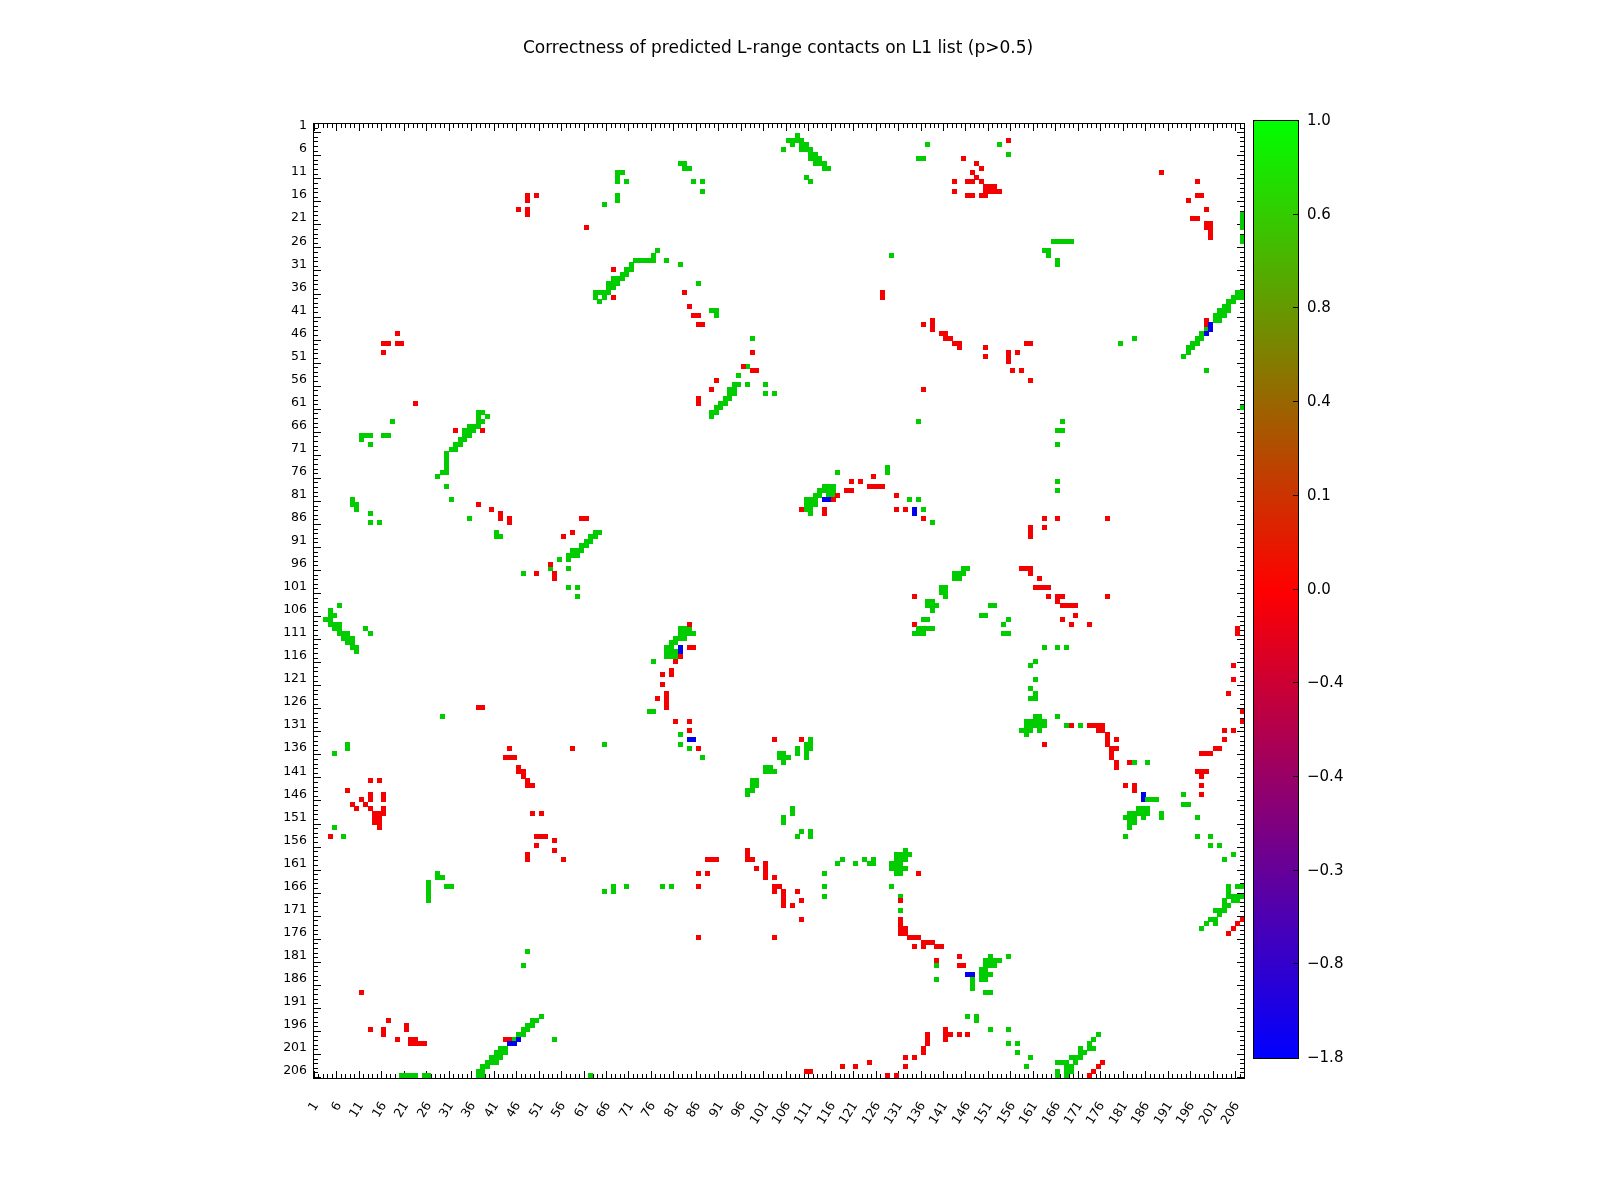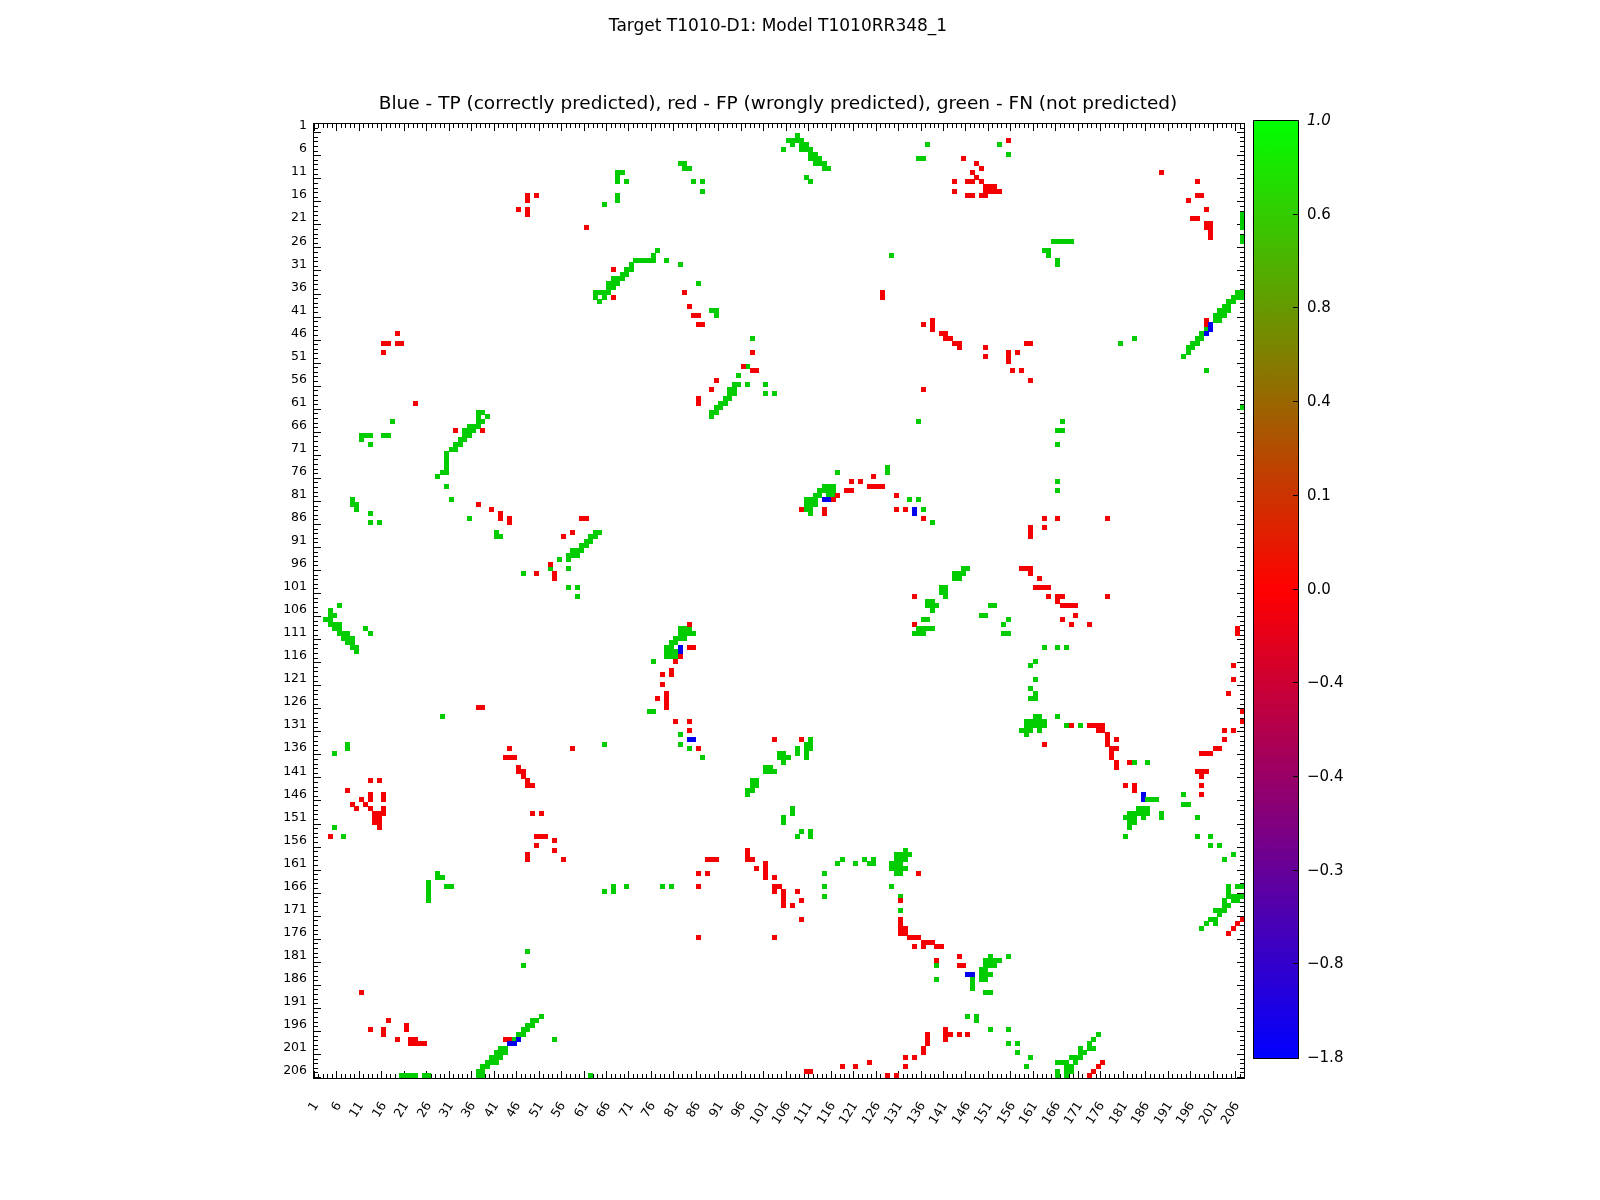--- a/index.html
+++ b/index.html
@@ -16,22 +16,21 @@
   .xlab{position:absolute;width:46px;text-align:right;font-size:12.5px;color:#000;
         transform-origin:100% 50%;transform:rotate(-58deg);}
   #colorbar{position:absolute;border:1px solid #000;}
   .cblab{position:absolute;font-size:15px;color:#000;}
   .cbtick{position:absolute;width:6px;height:1px;background:#000;}
 </style>
 </head>
 <body>
 
 <div id="canvas">
-  <div class="figtitle" style="top:14px;">Target T1010-D1: Model T1010RR348_1</div>
-  <div class="axestitle" style="top:92px;">Blue - TP (correctly predicted), red - FP (wrongly predicted), green - FN (not predicted)</div>
+  <div class="figtitle" style="top:36px;">Correctness of predicted L-range contacts on L1 list (p&gt;0.5)</div>
 
   <div id="plot" style="left: 313px; top: 123px; width: 930px; height: 954px;">
       <div class="tickstrip" style="background: repeating-linear-gradient(90deg, rgb(0, 0, 0) 0px, rgb(0, 0, 0) 1px, transparent 1px, transparent 4.49275px); left: 0px; width: 930px; height: 4px; top: 0px;"></div>
       <div class="tickstrip" style="background: repeating-linear-gradient(90deg, rgb(0, 0, 0) 0px, rgb(0, 0, 0) 1px, transparent 1px, transparent 4.49275px); left: 0px; width: 930px; height: 4px; bottom: 0px;"></div>
       <div class="tickstrip" style="background: repeating-linear-gradient(0deg, rgb(0, 0, 0) 0px, rgb(0, 0, 0) 1px, transparent 1px, transparent 4.6087px); top: 0px; height: 954px; width: 4px; left: 0px;"></div>
       <div class="tickstrip" style="background: repeating-linear-gradient(0deg, rgb(0, 0, 0) 0px, rgb(0, 0, 0) 1px, transparent 1px, transparent 4.6087px); top: 0px; height: 954px; width: 4px; right: 0px;"></div>
       <div class="tickstrip" style="background: repeating-linear-gradient(90deg, rgb(0, 0, 0) 0px, rgb(0, 0, 0) 1px, transparent 1px, transparent 22.4638px); left: 0px; width: 930px; height: 7px; top: 0px;"></div>
       <div class="tickstrip" style="background: repeating-linear-gradient(90deg, rgb(0, 0, 0) 0px, rgb(0, 0, 0) 1px, transparent 1px, transparent 22.4638px); left: 0px; width: 930px; height: 7px; bottom: 0px;"></div>
       <div class="tickstrip" style="background: repeating-linear-gradient(0deg, rgb(0, 0, 0) 0px, rgb(0, 0, 0) 1px, transparent 1px, transparent 23.0435px); top: 0px; height: 954px; width: 7px; left: 0px;"></div>
       <div class="tickstrip" style="background: repeating-linear-gradient(0deg, rgb(0, 0, 0) 0px, rgb(0, 0, 0) 1px, transparent 1px, transparent 23.0435px); top: 0px; height: 954px; width: 7px; right: 0px;"></div>
@@ -1112,21 +1111,21 @@
       <div class="xlab" style="left: 1077.94px; top: 1095px;">181</div>
       <div class="xlab" style="left: 1100.41px; top: 1095px;">186</div>
       <div class="xlab" style="left: 1122.87px; top: 1095px;">191</div>
       <div class="xlab" style="left: 1145.33px; top: 1095px;">196</div>
       <div class="xlab" style="left: 1167.8px; top: 1095px;">201</div>
       <div class="xlab" style="left: 1190.26px; top: 1095px;">206</div>
     </div>
 
   <div id="colorbar" style="left: 1253px; top: 120px; width: 44px; height: 937px; background: linear-gradient(rgb(0, 255, 0), rgb(255, 0, 0) 50%, rgb(0, 0, 255));"></div>
   <div id="cblabels">
-      <div class="cblab" style="left: 1307px; top: 111px; font-style: italic;">1.0</div>
+      <div class="cblab" style="left: 1307px; top: 111px;">1.0</div>
       <div class="cbtick" style="left: 1293px; top: 213.7px;"></div>
       <div class="cblab" style="left: 1307px; top: 204.7px;">0.6</div>
       <div class="cbtick" style="left: 1293px; top: 307.4px;"></div>
       <div class="cblab" style="left: 1307px; top: 298.4px;">0.8</div>
       <div class="cbtick" style="left: 1293px; top: 401.1px;"></div>
       <div class="cblab" style="left: 1307px; top: 392.1px;">0.4</div>
       <div class="cbtick" style="left: 1293px; top: 494.8px;"></div>
       <div class="cblab" style="left: 1307px; top: 485.8px;">0.1</div>
       <div class="cbtick" style="left: 1293px; top: 588.5px;"></div>
       <div class="cblab" style="left: 1307px; top: 579.5px;">0.0</div>

